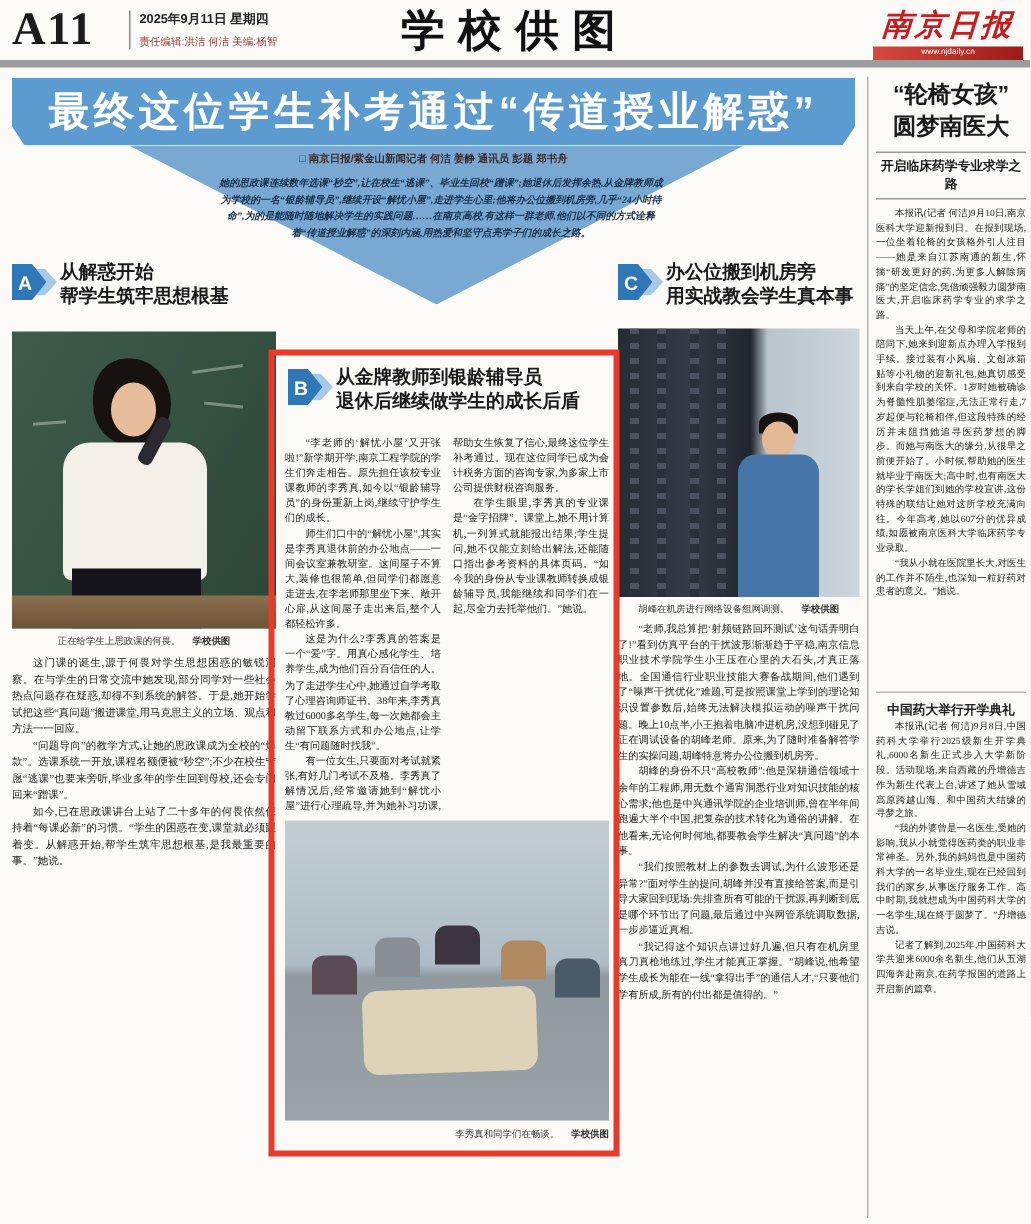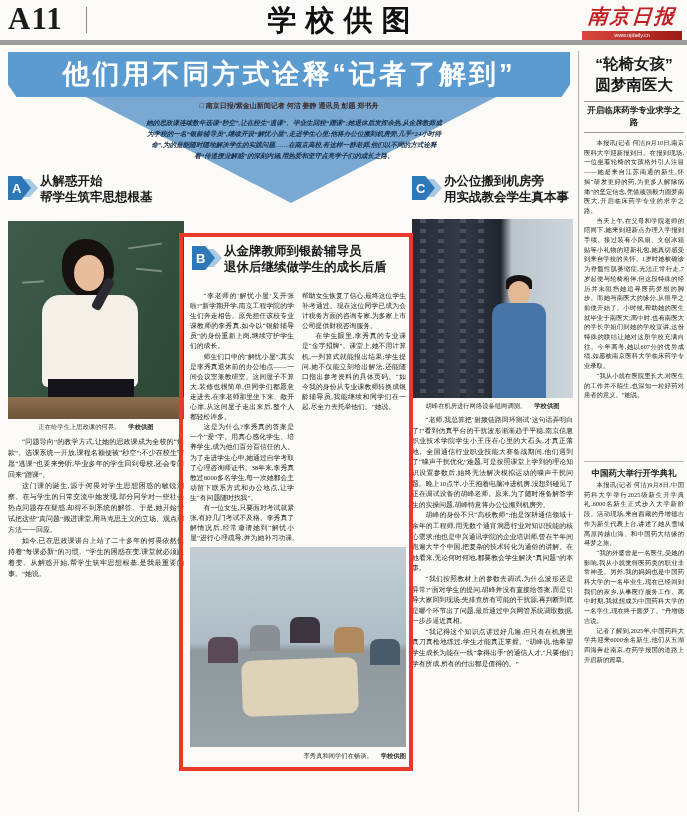--- a/index.html
+++ b/index.html
@@ -102,32 +102,36 @@
   .s2-body { height:292px; }
 </style>
 </head>
 <body>
 
 <div class="page">
 
   <div class="hdr">
     <div class="pageno">A11</div>
     <div class="hdr-div"></div>
+    <div class="hdr-meta">
+      <div class="hdr-date">2025年9月11日 星期四</div>
+      <div class="hdr-editors">责任编辑:洪洁 何洁 美编:杨智</div>
+    </div>
     <div class="section-title">学校供图</div>
     <div class="masthead">
       <span class="masthead-name">南京日报</span>
       <div class="masthead-strip">www.njdaily.cn</div>
     </div>
   </div>
   <div class="graybar"></div>
 
   <div class="content">
     <div class="sidebar-rule"></div>
 
-    <div class="banner">他们用不同方式诠释“记者了解到”</div>
+    <div class="banner">最终这位学生补考通过“传道授业解惑”</div>
     <div class="intro-triangle"></div>
     <div class="byline">□ 南京日报/紫金山新闻记者 何洁 姜静 通讯员 彭题 郑书舟</div>
     <div class="intro">她的思政课连续数年选课“秒空”,让在校生“逃课”、毕业生回校“蹭课”;她退休后发挥余热,从金牌教师成为学校的一名“银龄辅导员”,继续开设“解忧小屋”,走进学生心里;他将办公位搬到机房旁,几乎“24小时待命”,为的是能随时随地解决学生的实践问题……在南京高校,有这样一群老师,他们以不同的方式诠释着“传道授业解惑”的深刻内涵,用热爱和坚守点亮学子们的成长之路。</div>
 
     <div class="sec-head" style="left:8px; top:128px; width:178px;">
       <span class="marker">
         <i class="m-echo"></i>
         <b class="m-letter">A</b>
       </span>
       <span class="sec-title">
@@ -144,22 +148,22 @@
       <i class="teacher-blouse"></i>
       <i class="teacher-mic"></i>
       <i class="teacher-skirt"></i>
       <i class="desk-a"></i>
     </div>
     <div class="caption" style="left:8px; top:378px; width:176px;">
       <span>正在给学生上思政课的何畏。</span>
       <span class="credit">学校供图</span>
     </div>
     <div class="coltext text-a">
+        <p class="para">这门课的诞生,源于何畏对学生思想困惑的敏锐洞察。在与学生的日常交流中她发现,部分同学对一些社会热点问题存在疑惑,却得不到系统的解答。于是,她开始尝试把这些“真问题”搬进课堂,用马克思主义的立场、观点和方法一一回应。</p>
         <p class="para">“问题导向”的教学方式,让她的思政课成为全校的“爆款”。选课系统一开放,课程名额便被“秒空”;不少在校生宁愿“逃课”也要来旁听,毕业多年的学生回到母校,还会专门回来“蹭课”。</p>
-        <p class="para">这门课的诞生,源于何畏对学生思想困惑的敏锐洞察。在与学生的日常交流中她发现,部分同学对一些社会热点问题存在疑惑,却得不到系统的解答。于是,她开始尝试把这些“真问题”搬进课堂,用马克思主义的立场、观点和方法一一回应。</p>
         <p class="para">如今,已在思政课讲台上站了二十多年的何畏依然保持着“每课必新”的习惯。“学生的困惑在变,课堂就必须跟着变。从解惑开始,帮学生筑牢思想根基,是我最重要的事。”她说。</p>
       </div>
 
     <div class="sec-head" style="left:192px; top:198px; width:220px;">
       <span class="marker">
         <i class="m-echo"></i>
         <b class="m-letter">B</b>
       </span>
       <span class="sec-title">
         <span>从金牌教师到银龄辅导员</span><br>

